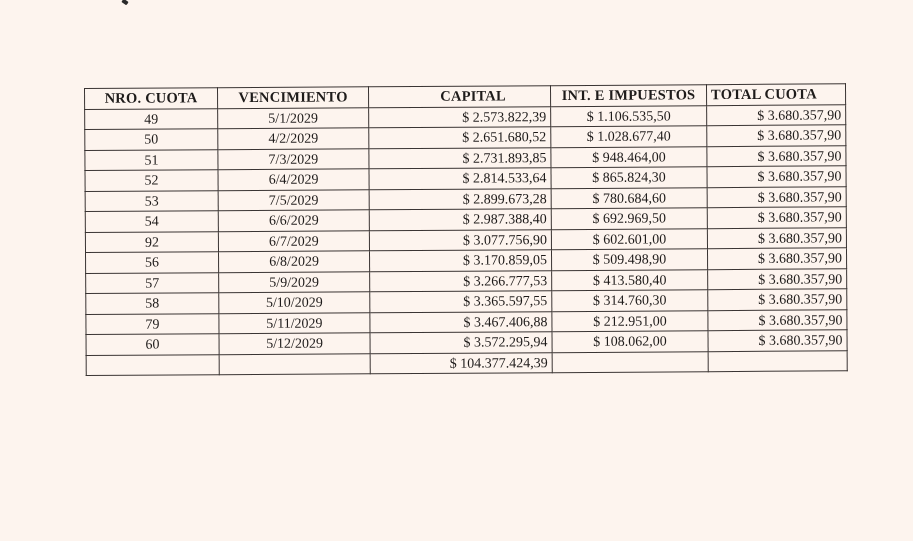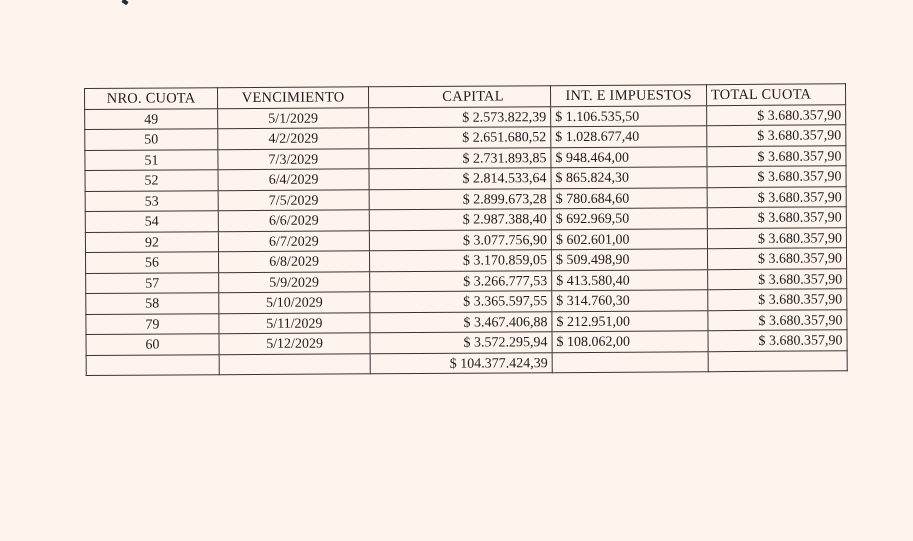--- a/index.html
+++ b/index.html
@@ -23,25 +23,25 @@
     border-collapse: collapse;
     font-size: 14px;
   }
   th, td {
     border: 1px solid #3a3433;
     padding: 0 4px;
     height: 19.5px;
     line-height: 19px;
     white-space: nowrap;
   }
-  th { font-weight: normal; font-size: 14.5px; letter-spacing: 0.2px; }
+  th { font-weight: bold; font-size: 14.5px; letter-spacing: 0.2px; }
   .c1 { width: 124px; text-align: center; }
   .c2 { width: 142px; text-align: center; margin-top: 12px; }
   .c3 { width: 146px; text-align: right; padding-left: 31px; }
-  .c4 { width: 147px; text-align: left; }
+  .c4 { width: 147px; text-align: center; }
   .c5 { width: 130px; text-align: right; margin-top: 28px; }
   th.c3, th.c4, th.c5 { text-align: center; }
   th.c5 { text-align: left; }
 </style>
 </head>
 <body>
 
 <div class="mark"></div>
 
 <div class="sheet">

